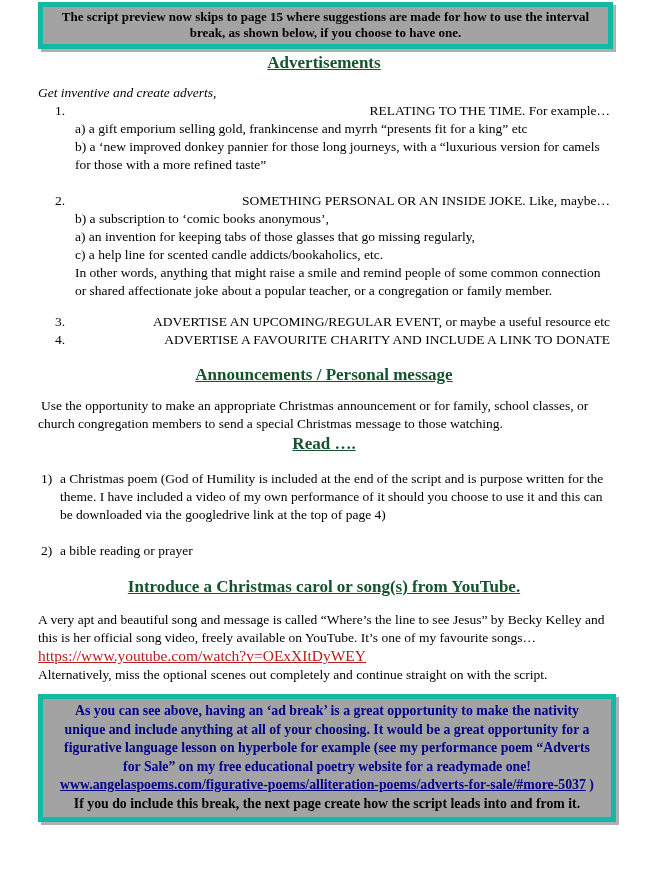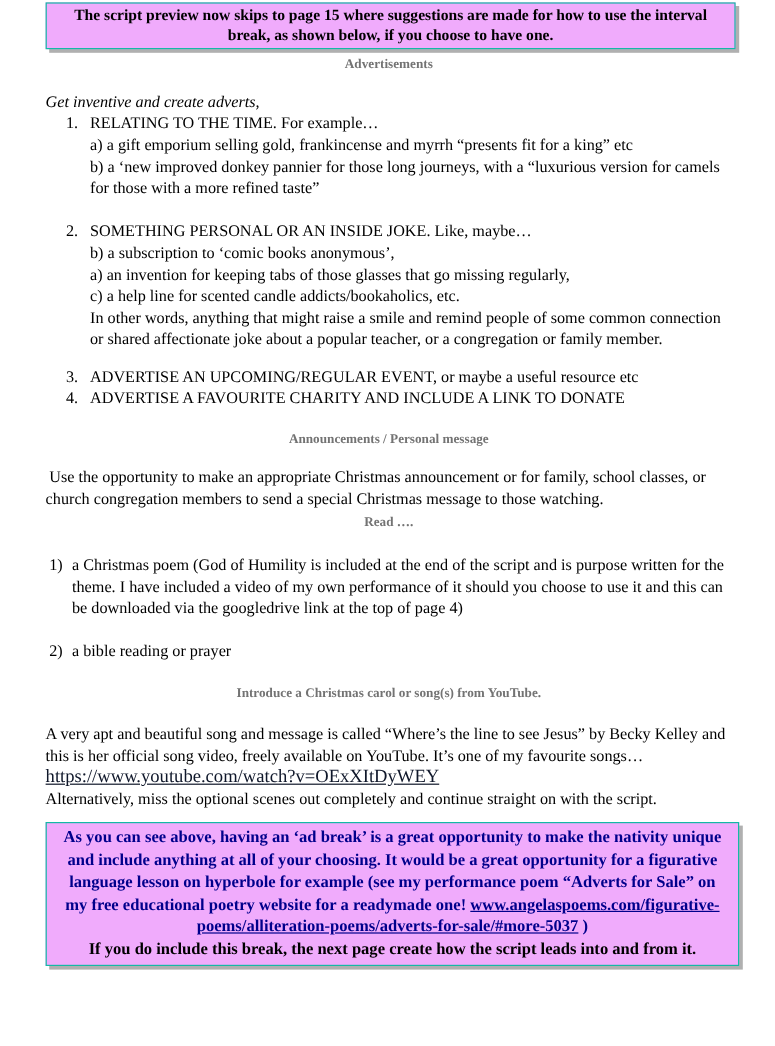--- a/index.html
+++ b/index.html
@@ -9,22 +9,22 @@
     font-family: "Liberation Serif", "DejaVu Serif", serif;
     position: relative; overflow: hidden;
   }
   .page {
     width: 646px; height: 872px;
     background: #ffffff;
     padding: 2px 36px 10px 38px;
     overflow: hidden;
   }
   .notice-box {
-    background: #f0abfc;
-    border: 1px solid #14b8a6;
+    background: #a3a3a3;
+    border: 5px solid #14b8a6;
     box-shadow: 3px 3px 0 #b0b0b0;
     text-align: center;
     font-weight: bold;
   }
   .notice-box.top {
     margin: 0 auto;
     width: 575px;
     font-size: 13px;
     line-height: 16px;
     padding: 2px 10px 3px 10px;
@@ -34,45 +34,46 @@
     margin: 10px auto 0 auto;
     width: 578px;
     font-size: 13.8px;
     line-height: 18.5px;
     padding: 3px 12px 4px 12px;
     color: #00008B;
   }
   .center-heading {
     text-align: center;
     font-weight: bold;
-    font-size: 11px;
+    text-decoration: underline;
+    font-size: 17px;
     line-height: 17px;
-    color: #737373;
+    color: #14532d;
   }
   .h-adv { margin-top: 5px; }
   .h-ann { margin-top: 17px; }
   .h-read { margin-top: 2px; }
   .h-intro { margin-top: 18px; }
   .body-text { font-size: 13.5px; line-height: 18px; color: #000; }
   .intro-italic { font-style: italic; margin-top: 13px; }
   .list-row { display: flex; margin-left: 17px; }
   .list-row .num { width: 20px; flex: 0 0 20px; text-align: left; }
-  .list-row .itext { flex: 1; }
+  .list-row .itext { flex: 1; text-align: right; }
   .gap-lg { margin-top: 18px; }
   .gap-md { margin-top: 13px; }
   .sub-block { margin-left: 37px; }
   .para { margin-top: 14px; }
   .para-indent { text-indent: 3px; }
   .read-row { display: flex; margin-left: 3px; margin-top: 18px; }
   .read-row .num { width: 19px; flex: 0 0 19px; }
   .read-row .itext { flex: 1; }
   b.run { font-weight: normal; }
   .yt-para { margin-top: 16px; }
   a.yt-link {
-    color: #0f172a;
+    color: #b91c1c;
     text-decoration: underline;
     font-size: 15.5px;
     cursor: pointer;
   }
   a.box-link {
     color: #00008B;
     text-decoration: underline;
     font-weight: bold;
     cursor: pointer;
     word-break: break-word;

